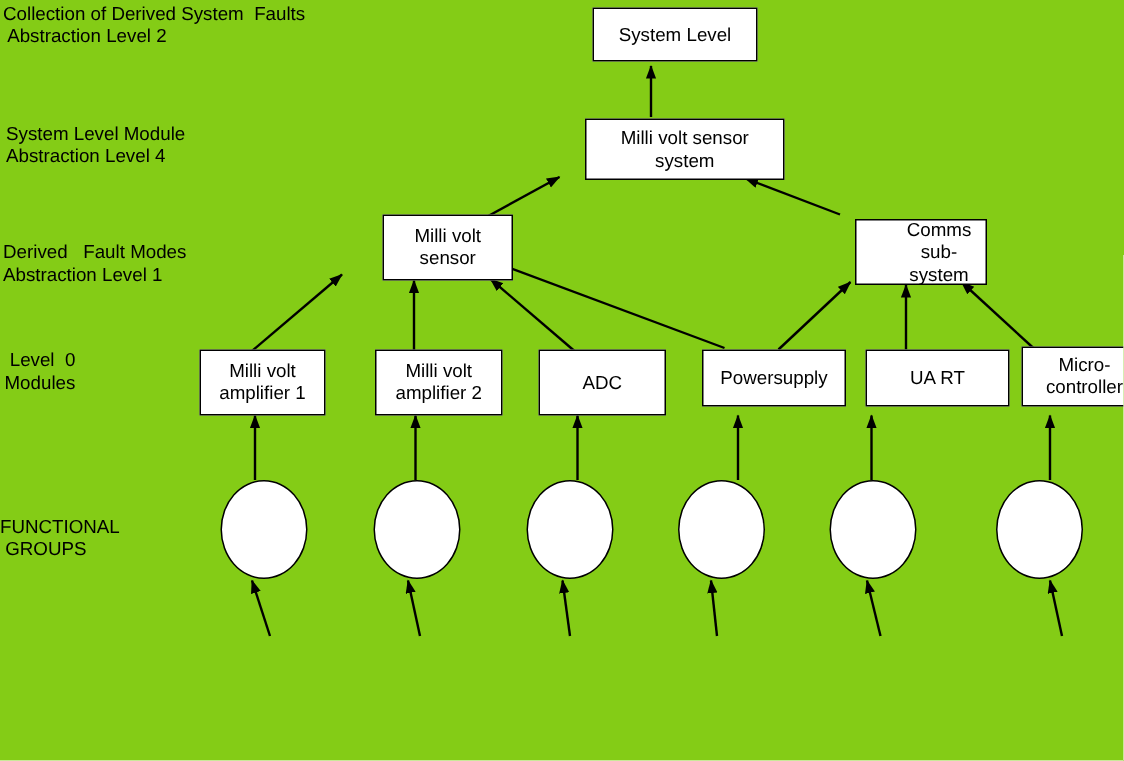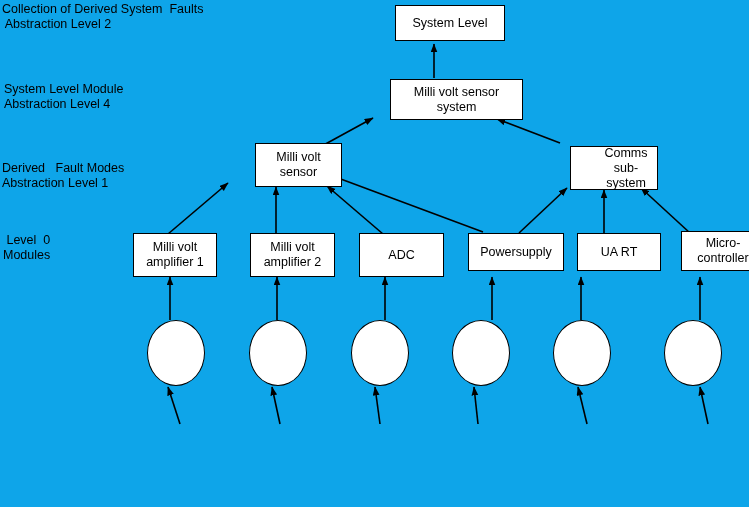--- a/index.html
+++ b/index.html
@@ -4,21 +4,21 @@
 <style>
   html, body {
     margin: 0;
     padding: 0;
     background: #ffffff;
   }
   #stage {
     position: relative;
     width: 749px;
     height: 507px;
-    background: #0ea5e9;
+    background: #84cc16;
     font-family: "Liberation Sans", sans-serif;
     overflow: hidden;
   }
   .lbl {
     position: absolute;
     font-size: 12.5px;
     color: #000000;
     line-height: 15px;
     white-space: pre;
   }
@@ -62,20 +62,22 @@
 <div id="stage">
 
   <div class="lbl" style="left:2px; top:2px;">Collection of Derived System  Faults
  Abstraction Level 2</div>
   <div class="lbl" style="left:4px; top:82px;">System Level Module
 Abstraction Level 4</div>
   <div class="lbl" style="left:2px; top:161px;">Derived   Fault Modes
 Abstraction Level 1</div>
   <div class="lbl" style="left:3px; top:233px;text-align:right;">Level  0
 Modules</div>
+  <div class="lbl" style="left:0px; top:344px;">FUNCTIONAL
+ GROUPS</div>
 
   <svg class="arrows" viewBox="0 0 749 507">
     <defs>
       <marker id="ah" markerWidth="10" markerHeight="10" refX="8.4" refY="3.4" orient="auto" markerUnits="userSpaceOnUse">
         <path d="M0,0 L9,3.4 L0,6.8 z" fill="#000000"></path>
       </marker>
     </defs>
     <g stroke="#000000" stroke-width="1.6" fill="none" marker-end="url(#ah)">
 
       <path d="M434,78 L434,44"></path>
@@ -123,21 +125,21 @@
 sensor</div>
   <div class="box" style="left:554px; top:146px; width:88px; height:44px;padding-left:24px;">Comms
 sub-system</div>
 
   <div class="box" style="left:117px; top:233px; width:84px; height:44px;">Milli volt
 amplifier 1</div>
   <div class="box" style="left:234px; top:233px; width:85px; height:44px;">Milli volt
 amplifier 2</div>
   <div class="box" style="left:343px; top:233px; width:85px; height:44px;">ADC</div>
   <div class="box" style="left:452px; top:233px; width:96px; height:38px;">Powersupply</div>
-  <div class="box" style="left:561px; top:233px; width:84px; height:38px;">UA  RT</div>
+  <div class="box" style="left:561px; top:233px; width:96px; height:38px;">UA  RT</div>
   <div class="box" style="left:665px; top:231px; width:84px; height:40px;">Micro-
 controller</div>
 
   <div class="ellipse" style="left:147px; top:320px; width:58px; height:66px;"></div>
   <div class="ellipse" style="left:249px; top:320px; width:58px; height:66px;"></div>
   <div class="ellipse" style="left:351px; top:320px; width:58px; height:66px;"></div>
   <div class="ellipse" style="left:452px; top:320px; width:58px; height:66px;"></div>
   <div class="ellipse" style="left:553px; top:320px; width:58px; height:66px;"></div>
   <div class="ellipse" style="left:664px; top:320px; width:58px; height:66px;"></div>
 

